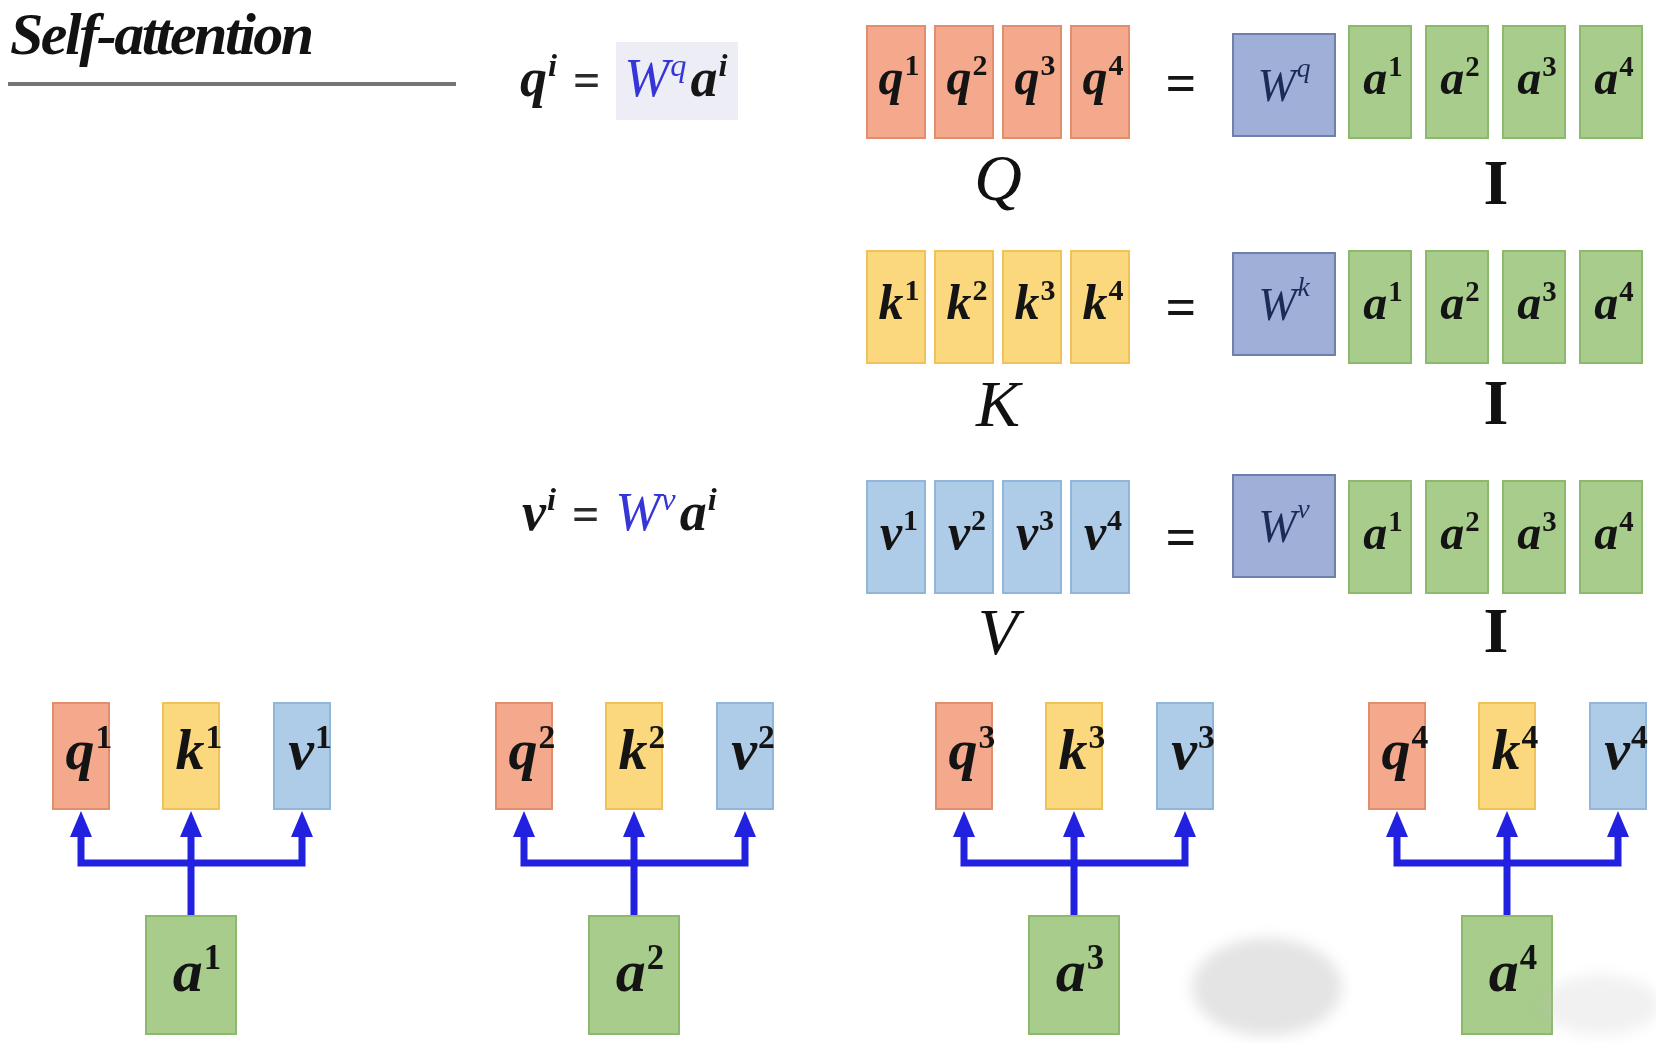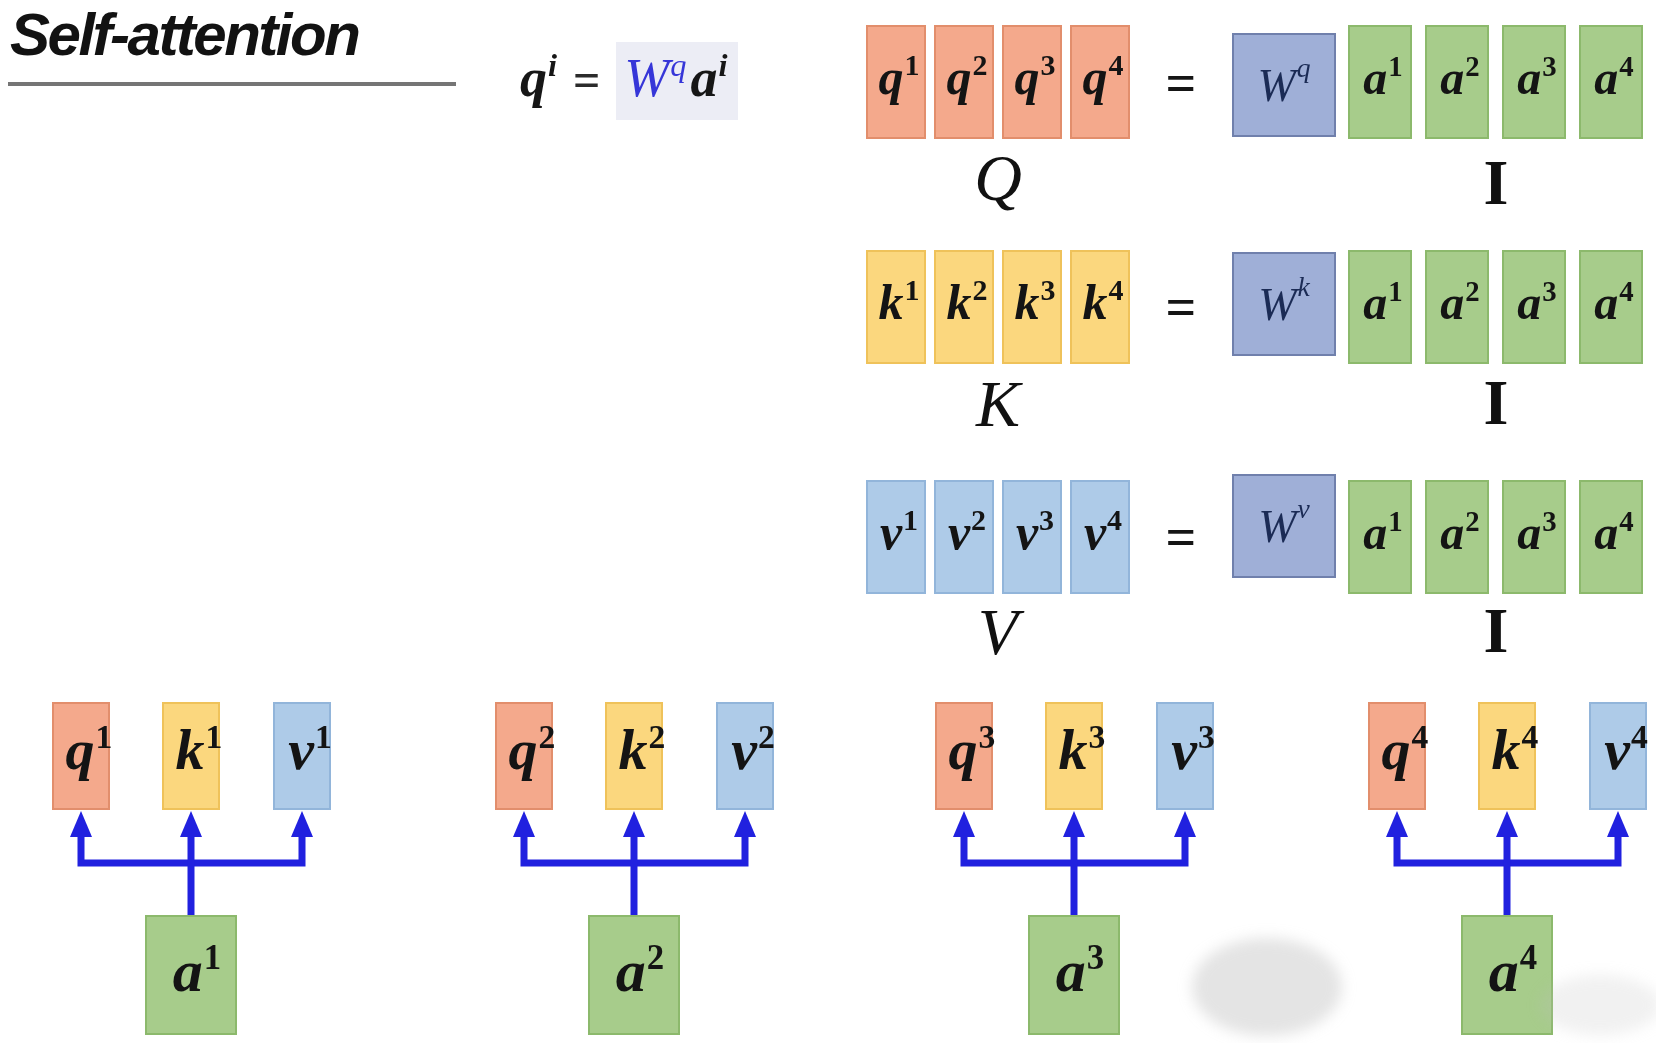--- a/index.html
+++ b/index.html
@@ -3,21 +3,21 @@
 <meta charset="utf-8">
 <style>
   html,body{margin:0;padding:0;background:#ffffff;}
   #canvas{
     position:relative; width:1656px; height:1043px; background:#ffffff;
     overflow:hidden; font-family:"Liberation Serif","DejaVu Serif",serif;
   }
   
   .title{
     position:absolute; left:10px; top:0px;
-    font-family:Liberation Sans, sans-serif;
+    font-family:Liberation Serif, serif;
     font-weight:bold; font-style:italic; font-size:60px; letter-spacing:-2.5px;
     color:#121212; white-space:nowrap;
   }
   .title-underline{position:absolute; left:8px; top:82px; width:448px; height:4px; background:#757575;}
   
   .eq{
     position:absolute; white-space:nowrap; color:#161616;
     font-style:italic; font-weight:bold; font-size:54px; transform:translateY(-50%);
   }
   .eq .eqsign{font-style:normal; font-weight:bold; color:#2b2b2b; margin:0 16px; font-size:48px;}
@@ -101,20 +101,21 @@
     </div>
     <div class="mcell" style="left: 1348px; top: 250px; width: 64px; height: 114px; background: rgb(167, 204, 139); border-color: rgb(140, 185, 108);"></div>
     <div class="mlabel" style="left: 1344px; top: 275px; width: 78px; font-size: 48px;"><span class="">a</span><span class="sp">1</span></div>
     <div class="mcell" style="left: 1425px; top: 250px; width: 64px; height: 114px; background: rgb(167, 204, 139); border-color: rgb(140, 185, 108);"></div>
     <div class="mlabel" style="left: 1421px; top: 275px; width: 78px; font-size: 48px;"><span class="">a</span><span class="sp">2</span></div>
     <div class="mcell" style="left: 1502px; top: 250px; width: 64px; height: 114px; background: rgb(167, 204, 139); border-color: rgb(140, 185, 108);"></div>
     <div class="mlabel" style="left: 1498px; top: 275px; width: 78px; font-size: 48px;"><span class="">a</span><span class="sp">3</span></div>
     <div class="mcell" style="left: 1579px; top: 250px; width: 64px; height: 114px; background: rgb(167, 204, 139); border-color: rgb(140, 185, 108);"></div>
     <div class="mlabel" style="left: 1575px; top: 275px; width: 78px; font-size: 48px;"><span class="">a</span><span class="sp">4</span></div>
     <div class="iname" style="left: 1496px; top: 366px;">I</div>
+    <div class="eq" style="left: 522px; top: 512px;"><span class="">v</span><span class="sp it">i</span><span class="eqsign">=</span><span class=""><span class="wterm" style="color: rgb(54, 54, 216);">W</span><span class="sp it" style="color: rgb(54, 54, 216); font-weight: normal;">v</span><span class="" style="margin-left: 4px;">a</span><span class="sp it">i</span></span></div>
     <div class="mcell" style="left: 866px; top: 480px; width: 60px; height: 114px; background: rgb(174, 203, 232); border-color: rgb(146, 181, 218);"></div>
     <div class="mlabel" style="left: 860px; top: 503px; width: 78px; font-size: 50px;"><span class="">v</span><span class="sp">1</span></div>
     <div class="mcell" style="left: 934px; top: 480px; width: 60px; height: 114px; background: rgb(174, 203, 232); border-color: rgb(146, 181, 218);"></div>
     <div class="mlabel" style="left: 928px; top: 503px; width: 78px; font-size: 50px;"><span class="">v</span><span class="sp">2</span></div>
     <div class="mcell" style="left: 1002px; top: 480px; width: 60px; height: 114px; background: rgb(174, 203, 232); border-color: rgb(146, 181, 218);"></div>
     <div class="mlabel" style="left: 996px; top: 503px; width: 78px; font-size: 50px;"><span class="">v</span><span class="sp">3</span></div>
     <div class="mcell" style="left: 1070px; top: 480px; width: 60px; height: 114px; background: rgb(174, 203, 232); border-color: rgb(146, 181, 218);"></div>
     <div class="mlabel" style="left: 1064px; top: 503px; width: 78px; font-size: 50px;"><span class="">v</span><span class="sp">4</span></div>
     <div class="bigname" style="left: 998px; top: 594px;">V</div>
     <div class="meq" style="left: 1181px; top: 537px;">=</div>

